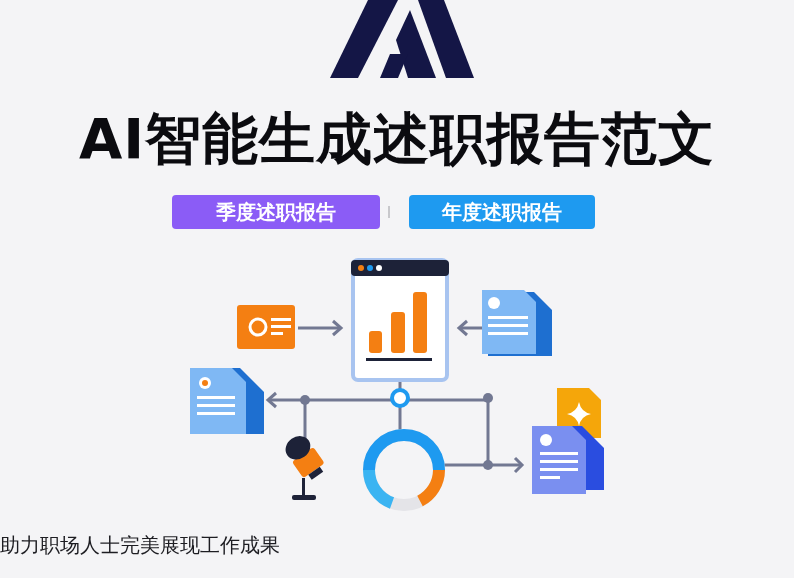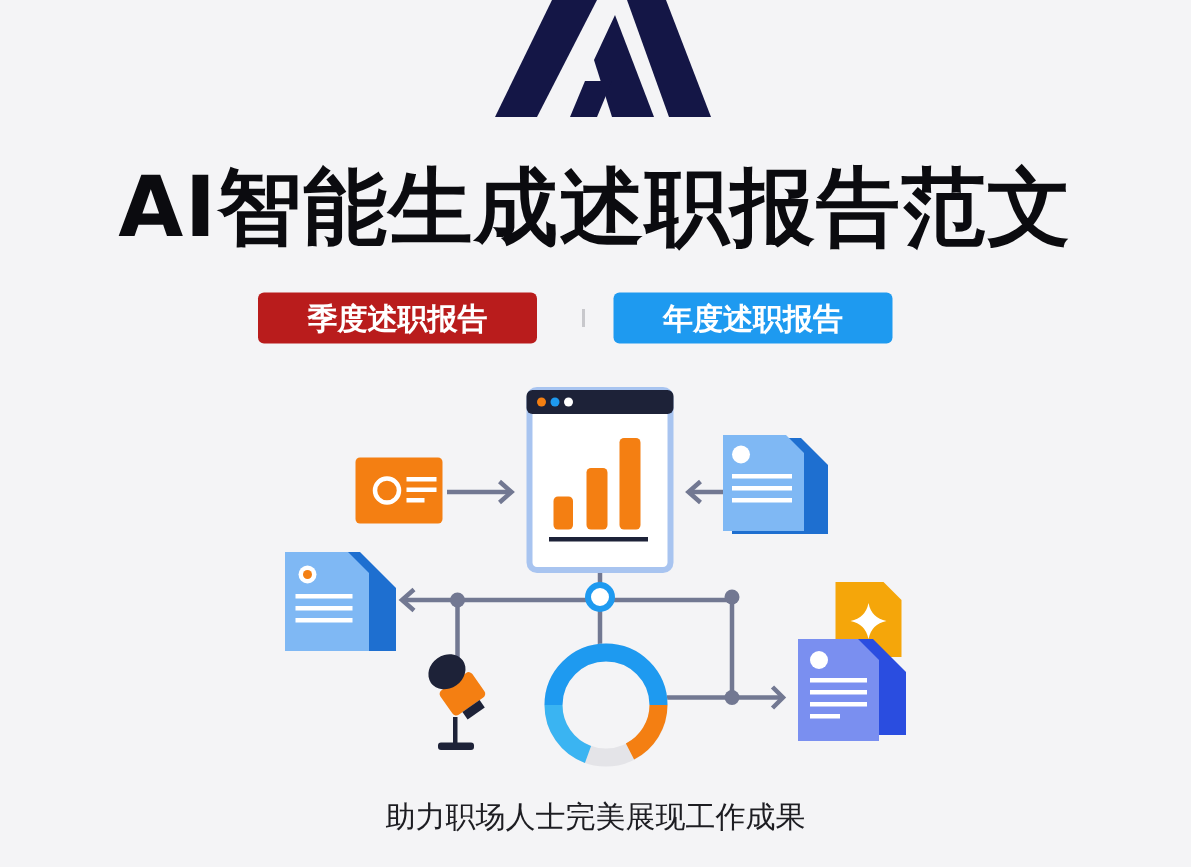--- a/index.html
+++ b/index.html
@@ -1,23 +1,23 @@
 <!DOCTYPE html>
 <html><head>
 <meta charset="utf-8">
 <style>
   html,body{margin:0;padding:0;}
   body{width:794px;height:578px;background:#f4f4f6;position:relative;overflow:hidden;font-family:"DejaVu Sans","Liberation Sans",sans-serif;}
   .abs{position:absolute;}
   .title{left:0;width:794px;top:104px;text-align:center;font-size:56px;font-weight:bold;color:#0b0b0f;letter-spacing:1px;line-height:70px;}
   .tag{top:195px;height:34px;border-radius:4px;color:#fff;font-size:20px;font-weight:bold;line-height:34px;text-align:center;}
-  .tag-q{left:172px;width:186px;background:#b91c1c;}
+  .tag-q{left:172px;width:208px;background:#8b5cf6;}
   .tag-y{left:409px;width:186px;background:#1e9af0;}
   .sep{left:388px;top:206px;width:2px;height:12px;background:#c8c8cc;}
-  .subtitle{left:0;width:794px;top:530px;text-align:center;font-size:20px;color:#1d1d22;line-height:30px;font-family:Liberation Serif, serif;}
+  .subtitle{left:0;width:794px;top:530px;text-align:left;font-size:20px;color:#1d1d22;line-height:30px;}
 </style>
 </head>
 <body>
 
 <svg class="abs" style="left:320px;top:0;" width="160" height="80" viewBox="0 0 160 80">
   <polygon points="48,0 78,0 38,78 10,78" fill="#141646"></polygon>
   <polygon points="98,0 124,0 154,78 126,78" fill="#141646"></polygon>
   <polygon points="90,10 116,78 88,78 76,40" fill="#141646"></polygon>
   <polygon points="70,54 88,54 78,78 60,78" fill="#141646"></polygon>
 </svg>

